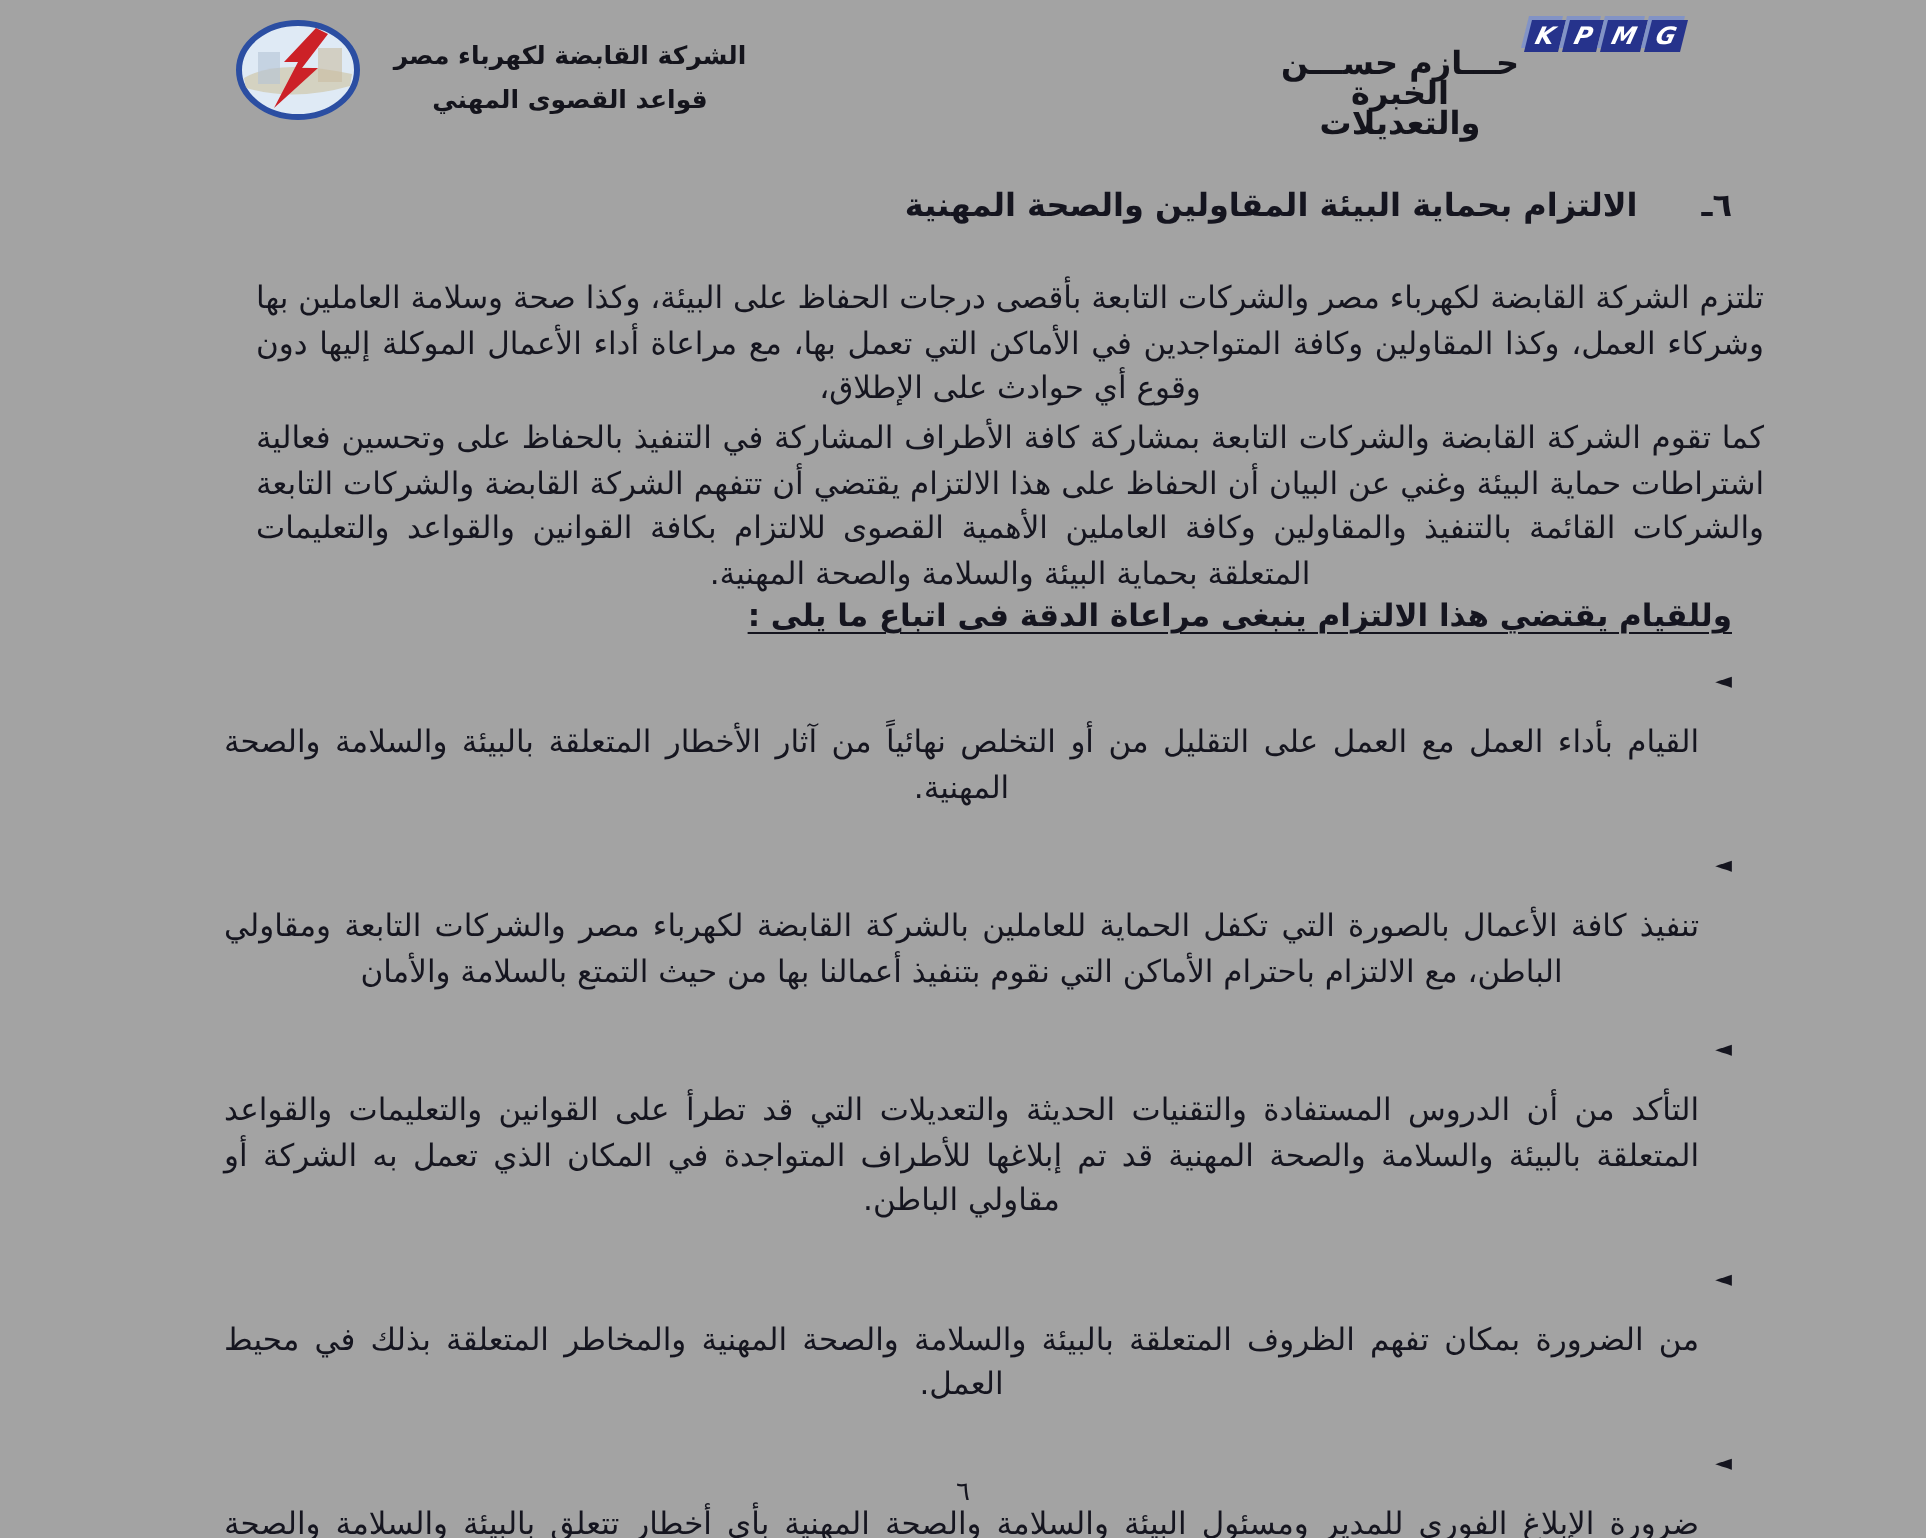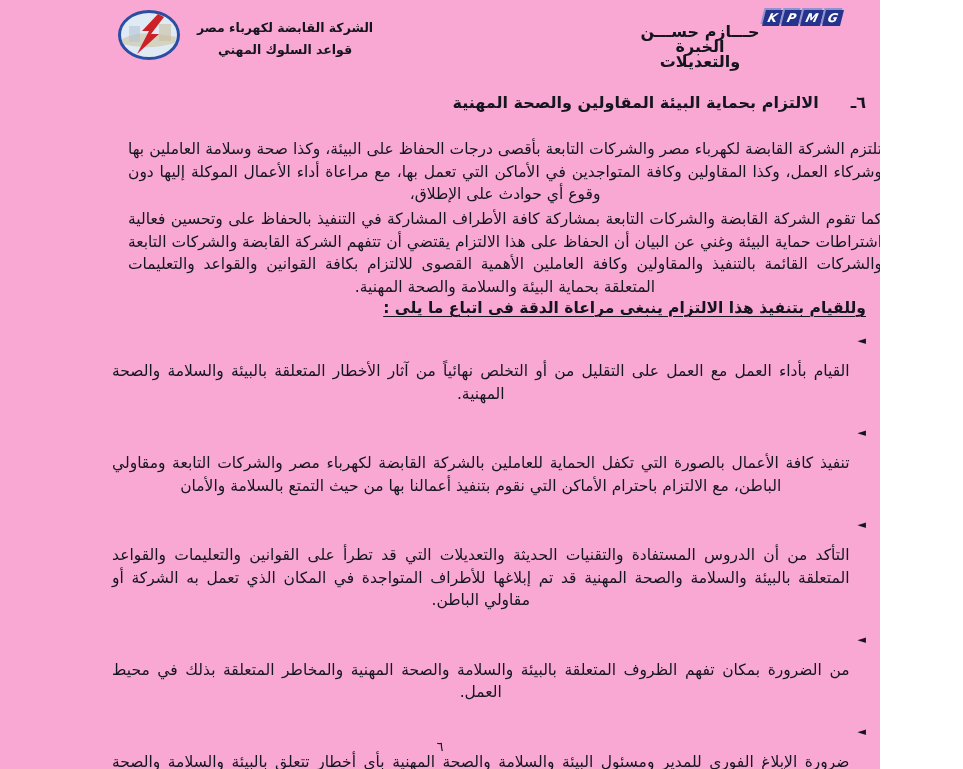--- a/index.html
+++ b/index.html
@@ -3,23 +3,23 @@
 <meta charset="utf-8">
 <style>
   html, body {
     margin: 0;
     padding: 0;
     background: #ffffff;
     font-family: "DejaVu Sans", sans-serif;
   }
   #page {
     position: relative;
-    width: 880px;
+    width: 963px;
     height: 769px;
-    background: #f9a8d4;
+    background: #a3a3a3;
     overflow: hidden;
     color: #15151f;
   }
 
   
   #header-left-logo {
     position: absolute;
     left: 117px;
     top: 9px;
     width: 64px;
@@ -144,21 +144,21 @@
     <svg viewBox="0 0 64 52" width="64" height="52">
       <ellipse cx="32" cy="26" rx="29.5" ry="23.5" fill="#dfeaf5" stroke="#2b4ea2" stroke-width="3"></ellipse>
       <path d="M5 30 Q 22 20 59 28 L 58 34 Q 30 42 6 35 Z" fill="#cbbd96" opacity="0.55"></path>
       <rect x="12" y="17" width="11" height="16" fill="#b4c3d6" opacity="0.6"></rect>
       <rect x="42" y="15" width="12" height="17" fill="#c9bda2" opacity="0.6"></rect>
       <polygon points="41,5 25,22 32,22 20,45 42,25 34,25 47,8" fill="#cc2127"></polygon>
     </svg>
   </div>
   <div id="header-left-text">
     <div>الشركة القابضة لكهرباء مصر</div>
-    <div>قواعد السلوك المهني</div>
+    <div>قواعد القصوى المهني</div>
   </div>
 
   <div id="kpmg-logo">
     <span class="kpmg-block">K</span>
     <span class="kpmg-block">P</span>
     <span class="kpmg-block">M</span>
     <span class="kpmg-block">G</span>
   </div>
   <div id="header-right-text">
     <div>حـــازم حســـن</div>
@@ -167,21 +167,21 @@
 
   <div id="section-heading" class="content-block">
     <span>٦ـ</span>
     <span>الالتزام بحماية البيئة المقاولين والصحة المهنية</span>
   </div>
 
   <p id="para-1" class="content-block para">تلتزم الشركة القابضة لكهرباء مصر والشركات التابعة بأقصى درجات الحفاظ على البيئة، وكذا صحة وسلامة العاملين بها وشركاء العمل، وكذا المقاولين وكافة المتواجدين في الأماكن التي تعمل بها، مع مراعاة أداء الأعمال الموكلة إليها دون وقوع أي حوادث على الإطلاق،</p>
   <p id="para-2" class="content-block para">كما تقوم الشركة القابضة والشركات التابعة بمشاركة كافة الأطراف المشاركة في التنفيذ بالحفاظ على وتحسين فعالية اشتراطات حماية البيئة وغني عن البيان أن الحفاظ على هذا الالتزام يقتضي أن تتفهم الشركة القابضة والشركات التابعة والشركات القائمة بالتنفيذ والمقاولين وكافة العاملين الأهمية القصوى للالتزام بكافة القوانين والقواعد والتعليمات المتعلقة بحماية البيئة والسلامة والصحة المهنية.</p>
 
   <div id="subheading" class="content-block">
-    <span>وللقيام بتنفيذ هذا الالتزام ينبغى مراعاة الدقة فى اتباع ما يلى :</span>
+    <span>وللقيام يقتضي هذا الالتزام ينبغى مراعاة الدقة فى اتباع ما يلى :</span>
   </div>
 
   <ul id="bullet-list" class="content-block">
     <li>
       <span class="bullet-marker">◄</span>
       <span class="bullet-text">القيام بأداء العمل مع العمل على التقليل من أو التخلص نهائياً من آثار الأخطار المتعلقة بالبيئة والسلامة والصحة المهنية.</span>
     </li>
     <li>
       <span class="bullet-marker">◄</span>
       <span class="bullet-text">تنفيذ كافة الأعمال بالصورة التي تكفل الحماية للعاملين بالشركة القابضة لكهرباء مصر والشركات التابعة ومقاولي الباطن، مع الالتزام باحترام الأماكن التي نقوم بتنفيذ أعمالنا بها من حيث التمتع بالسلامة والأمان</span>

